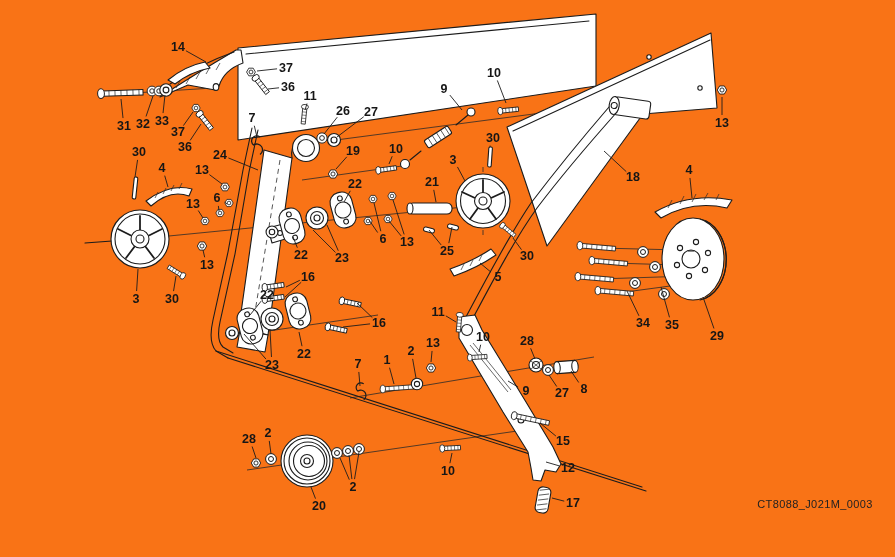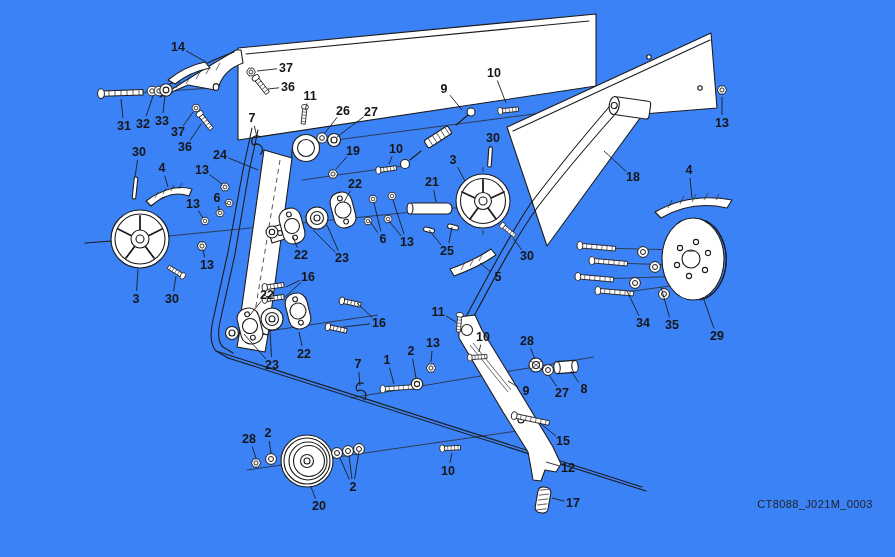--- a/index.html
+++ b/index.html
@@ -1,16 +1,16 @@
 <!DOCTYPE html>
 <html><head>
 <meta charset="utf-8">
 <style>
   html,body{margin:0;padding:0;background:#e8e8e8;}
-  .page{position:relative;width:895px;height:557px;background:#3b82f6;overflow:hidden;
+  .page{position:relative;width:895px;height:557px;background:#f97316;overflow:hidden;
         font-family:"Liberation Sans", sans-serif;}
   svg{display:block;}
   .ln{stroke:#1c1c1c;stroke-width:1.1;fill:none;stroke-linejoin:round;stroke-linecap:round;}
   .lnw{stroke:#1c1c1c;stroke-width:1.1;fill:#ffffff;stroke-linejoin:round;}
   .thin{stroke:#2a2a2a;stroke-width:.7;fill:none;}
   .axis{stroke:#2a2a2a;stroke-width:.8;fill:none;}
   .dash{stroke:#2a2a2a;stroke-width:.8;fill:none;stroke-dasharray:5 4;}
   .spoke{stroke:#1c1c1c;stroke-width:1.8;fill:none;stroke-linecap:round;}
   .callout-txt{font:700 12.5px "Liberation Sans", sans-serif;fill:#161616;}
   .code-txt{font:400 11px "Liberation Sans", sans-serif;fill:#222222;letter-spacing:.4px;}

